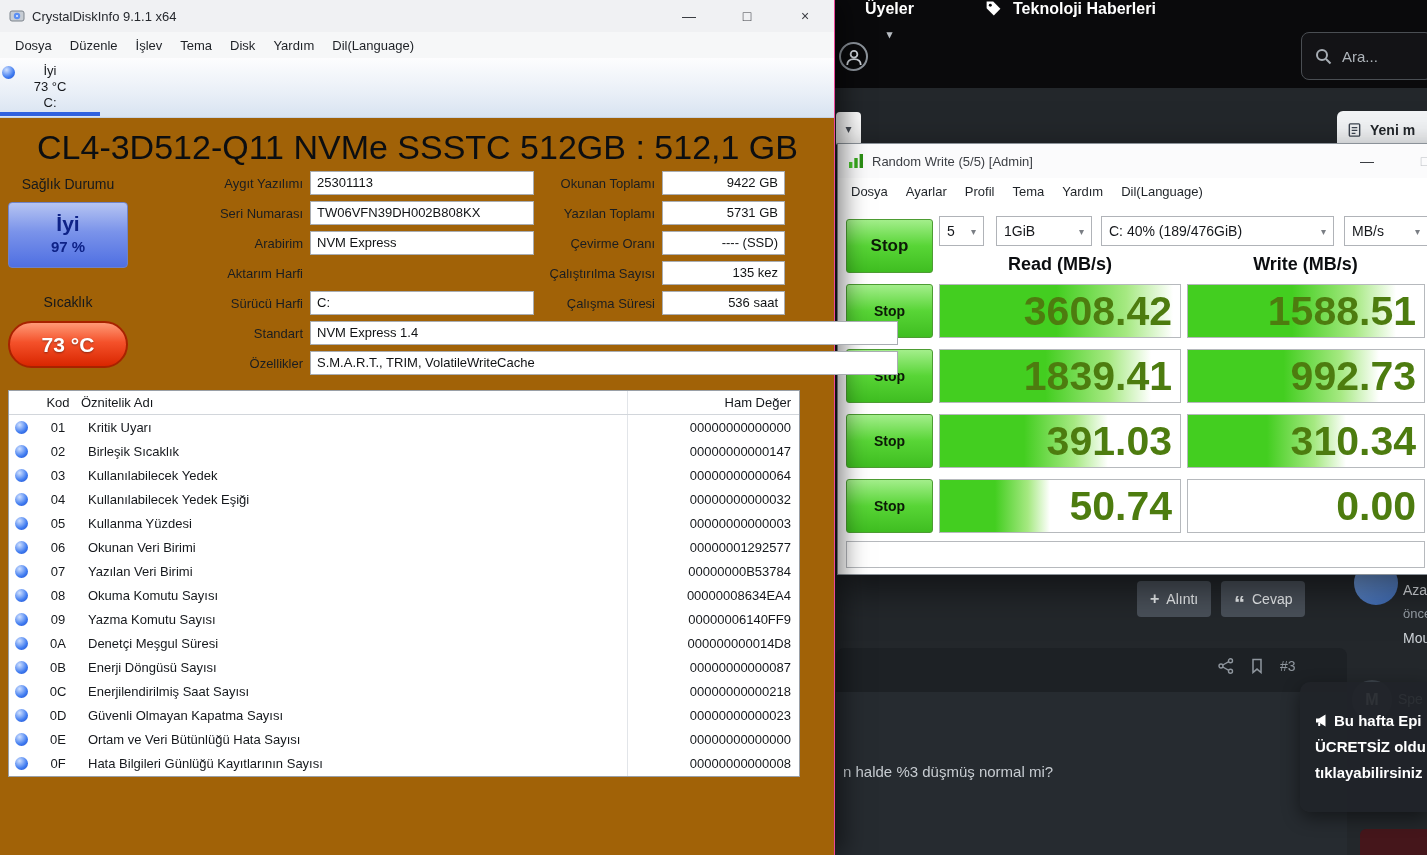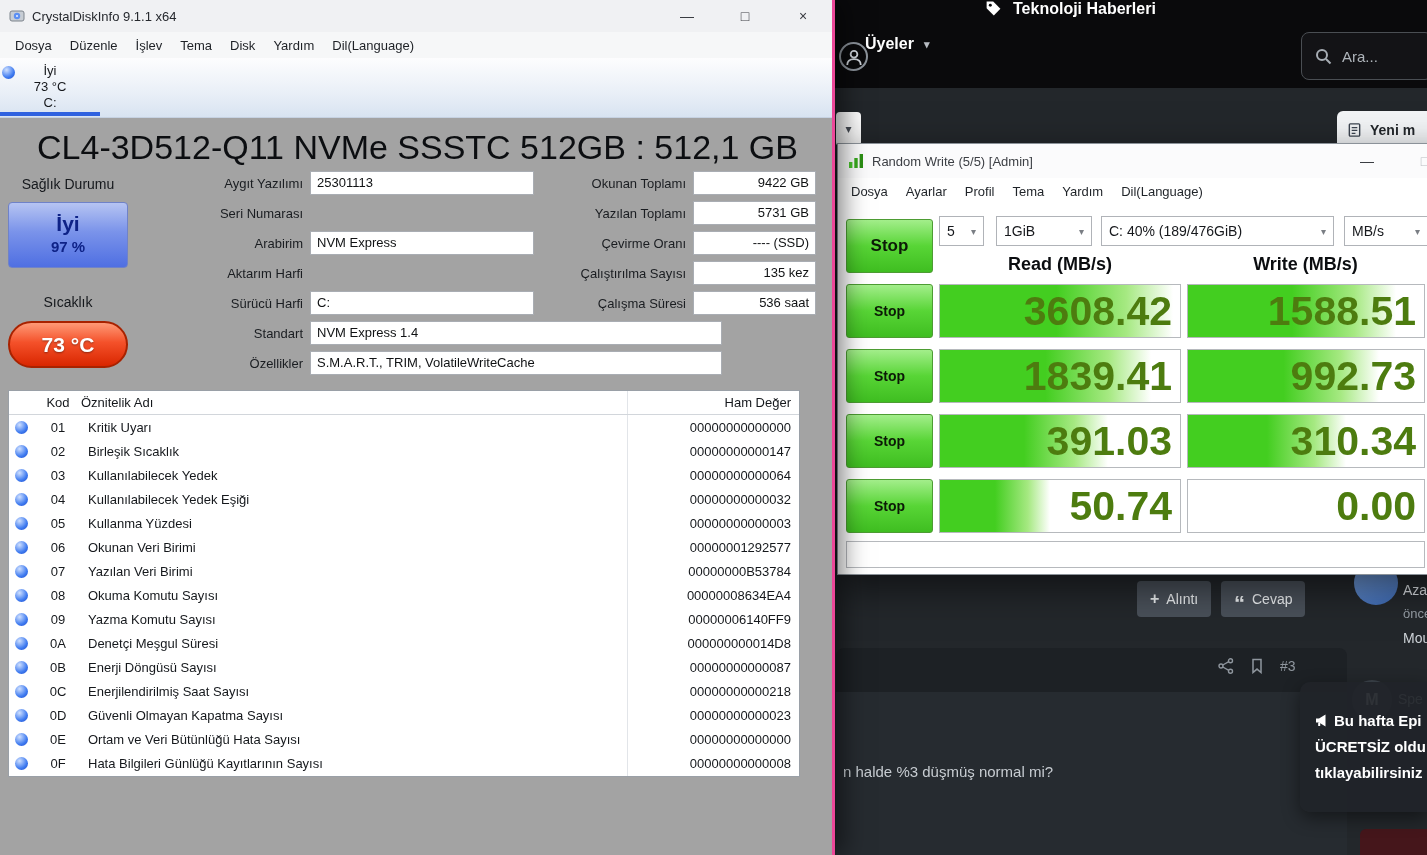--- a/index.html
+++ b/index.html
@@ -4,21 +4,21 @@
 <style>
   * { margin:0; padding:0; box-sizing:border-box; }
   html,body { background:#000; }
   #screen {
     position:relative; width:1427px; height:855px; overflow:hidden;
     font-family:"Liberation Sans", sans-serif; background:#23272b;
   }
   
   .nav { position:absolute; left:835px; top:0; width:592px; height:88px; background:#0a0a0c; color:#fff; }
   .nav-avatar { position:absolute; left:4px; top:42px; width:29px; height:29px; border-radius:50%; border:2px solid #8d949c; display:flex; align-items:center; justify-content:center; overflow:hidden; }
-  .nav-members { position:absolute; left:30px; top:0; height:88px; display:flex; align-items:center; gap:10px; font-size:16px; font-weight:bold; }
+  .nav-members { position:absolute; left:30px; top:0; height:88px; display:flex; align-items:center; gap:10px; font-size:16px; font-weight:bold;flex-direction:column; }
   .nav-caret { color:#b7bcc2; font-size:11px; }
   .nav-news { position:absolute; left:150px; top:0; height:88px; display:flex; align-items:flex-start; gap:11px; font-size:16px; font-weight:bold; }
   .nav-search { position:absolute; left:466px; top:32px; width:132px; height:48px; background:#131316; border:1px solid #4a4e53; border-radius:8px; display:flex; align-items:center; gap:10px; padding:0 13px; color:#aeb4ba; font-size:15px; }
   .collapse-btn { position:absolute; left:836px; top:112px; width:25px; height:34px; background:#fff; border-radius:4px; color:#4a5058; display:flex; align-items:center; justify-content:center; font-size:12px; z-index:2; }
   .new-post { position:absolute; left:1337px; top:111px; width:92px; height:38px; background:#f2f4f6; border-radius:6px 0 0 6px; display:flex; align-items:center; gap:8px; padding:0 10px; color:#23272b; font-size:14px; font-weight:bold; z-index:2; overflow:hidden; white-space:nowrap; }
   .btn-quote { position:absolute; left:1137px; top:581px; height:36px; padding:0 13px; background:#495059; border-radius:4px; color:#eef1f3; font-size:14px; display:flex; align-items:center; gap:7px; z-index:2; }
   .btn-reply { position:absolute; left:1221px; top:581px; height:36px; padding:0 13px; background:#495059; border-radius:4px; color:#eef1f3; font-size:14px; display:flex; align-items:center; gap:7px; z-index:2; }
   .plus-ic { font-weight:bold; font-size:16px; }
   .quote-ic { font-weight:bold; font-size:22px; line-height:8px; margin-top:10px; }
   .avatar-user { position:absolute; left:1354px; top:561px; width:44px; height:44px; border-radius:50%; background:linear-gradient(160deg,#7fa8e0,#3a66b0); z-index:2; }
@@ -59,42 +59,42 @@
   .dm-row { display:flex; gap:6px; height:54px; }
   .dm-stop { width:87px; height:54px; font-size:14px; }
   .dm-cell { height:54px; position:relative; border:1px solid #b6b9bd; background:#fff; overflow:hidden; }
   .dm-cell.read  { width:242px; }
   .dm-cell.write { width:238px; }
   .dm-cell::before { content:""; position:absolute; left:0; top:0; bottom:0; width:var(--fill,0%); background:linear-gradient(90deg,#43ce20 0%,#43ce20 50%,#a6e982 80%,#ffffff 100%); }
   .dm-num { position:relative; display:block; text-align:right; font-size:41px; font-weight:bold; line-height:52px; padding-right:8px; color:#4d7c0f; }
   .dm-status { position:absolute; left:8px; top:397px; width:579px; height:27px; border:1px solid #b6b9bd; background:#fff; }
 
   
-  .cdi { position:absolute; left:0; top:0; width:835px; height:855px; background:#a3a3a3; z-index:10; box-shadow:8px 0 24px rgba(0,0,0,.5); border-right:3px solid #ec4899; }
+  .cdi { position:absolute; left:0; top:0; width:835px; height:855px; background:#a16207; z-index:10; box-shadow:8px 0 24px rgba(0,0,0,.5); border-right:1px solid #ec4899; }
   .cdi-titlebar { position:absolute; top:0; left:0; right:0; height:32px; background:#f0f1f3; display:flex; align-items:center; }
   .cdi-titlebar .app-title { margin-left:7px; font-size:13px; color:#26292e; }
   .cdi-menubar { position:absolute; top:32px; left:0; right:0; height:26px; background:#f6f7f8; display:flex; align-items:center; padding-left:6px; font-size:13px; color:#1e2126; }
   .cdi-strip { position:absolute; top:58px; left:0; right:0; height:60px; background:linear-gradient(180deg,#fdfdfe 0%,#e9eff7 60%,#d8e3f1 100%); border-bottom:1px solid #c6d2e2; }
   .strip-orb { position:absolute; left:2px; top:8px; width:13px; height:13px; border-radius:50%; background:radial-gradient(circle at 35% 30%,#cfe0ff,#3f7bf0 60%,#1c49c9); }
   .cdi-tab { position:absolute; left:0; top:0; width:100px; height:60px; text-align:center; font-size:13px; color:#16181c; padding-top:5px; line-height:16px; }
   .cdi-tab-underline { position:absolute; left:0; top:54px; width:100px; height:4px; background:#2f62e0; }
   .cdi-model { position:absolute; top:128px; left:0; width:835px; text-align:center; font-size:34px; color:#0c0e11; white-space:nowrap; }
   .cdi-health-label { position:absolute; left:8px; top:176px; width:120px; text-align:center; font-size:14px; color:#15181c; }
   .cdi-health { position:absolute; left:8px; top:202px; width:120px; height:66px; border:1px solid #6f82c8; border-radius:4px; background:linear-gradient(180deg,#b6c4f2 0%,#7a93ea 45%,#4f6fe2 100%); text-align:center; color:#0e2287; }
   .h-status { font-size:21px; font-weight:bold; margin-top:9px; }
   .h-pct { font-size:15px; font-weight:bold; margin-top:2px; }
   .cdi-temp-label { position:absolute; left:8px; top:294px; width:120px; text-align:center; font-size:14px; color:#15181c; }
   .cdi-temp { position:absolute; left:8px; top:321px; width:120px; height:47px; border-radius:24px; background:linear-gradient(180deg,#ff9a77 0%,#f4512a 45%,#d92600 100%); border:2px solid #a82200; display:flex; align-items:center; justify-content:center; color:#fff; font-size:21px; font-weight:bold; text-shadow:0 1px 2px rgba(0,0,0,.4); }
   .cdi-fields-left  { position:absolute; left:105px; top:171px; }
   .cdi-fields-wide  { position:absolute; left:105px; top:321px; }
-  .cdi-fields-right { position:absolute; left:545px; top:171px; }
+  .cdi-fields-right { position:absolute; left:514px; top:171px; }
   .f-row { display:flex; align-items:center; height:24px; margin-bottom:6px; }
   .f-label { width:205px; text-align:right; padding-right:7px; font-size:13px; color:#1a1d21; white-space:nowrap; }
   .f-value { width:224px; height:24px; border:1px solid #a9adb3; background:#fff; font-size:13px; line-height:22px; padding:0 6px; color:#101214; white-space:nowrap; overflow:hidden; }
-  .cdi-fields-wide .f-value { width:412px; }
+  .cdi-fields-wide .f-value { width:588px; }
   .cdi-fields-right .f-label { width:148px; }
   .cdi-fields-right .f-value { width:123px; text-align:right; }
   .cdi-smart { position:absolute; left:8px; top:390px; width:792px; height:387px; border:1px solid #9aa0a7; background:#fff; font-size:13px; color:#15181c; overflow:hidden; }
   .smart-vline { position:absolute; left:618px; top:0; bottom:0; width:1px; background:#e2e5e9; }
   .smart-header { height:24px; border-bottom:1px solid #d2d6db; position:relative; }
   .sh-code { position:absolute; left:27px; top:4px; width:44px; text-align:center; }
   .sh-name { position:absolute; left:72px; top:4px; }
   .sh-raw  { position:absolute; right:8px; top:4px; }
   .s-row { height:24px; display:flex; align-items:center; }
   .s-orb { width:13px; height:13px; border-radius:50%; margin-left:6px; flex:none; background:radial-gradient(circle at 35% 30%,#cfe0ff,#3f7bf0 60%,#1c49c9); }
@@ -369,20 +369,21 @@
 
     <div class="cdi-fields-left">
 
         <div class="f-row">
           <span class="f-label">Aygıt Yazılımı</span>
           <span class="f-value">25301113</span>
         </div>
 
         <div class="f-row">
           <span class="f-label">Seri Numarası</span>
+          <span class="f-value">TW06VFN39DH002B808KX</span>
         </div>
 
         <div class="f-row">
           <span class="f-label">Arabirim</span>
           <span class="f-value">NVM Express</span>
         </div>
 
         <div class="f-row">
           <span class="f-label">Aktarım Harfi</span>
         </div>

